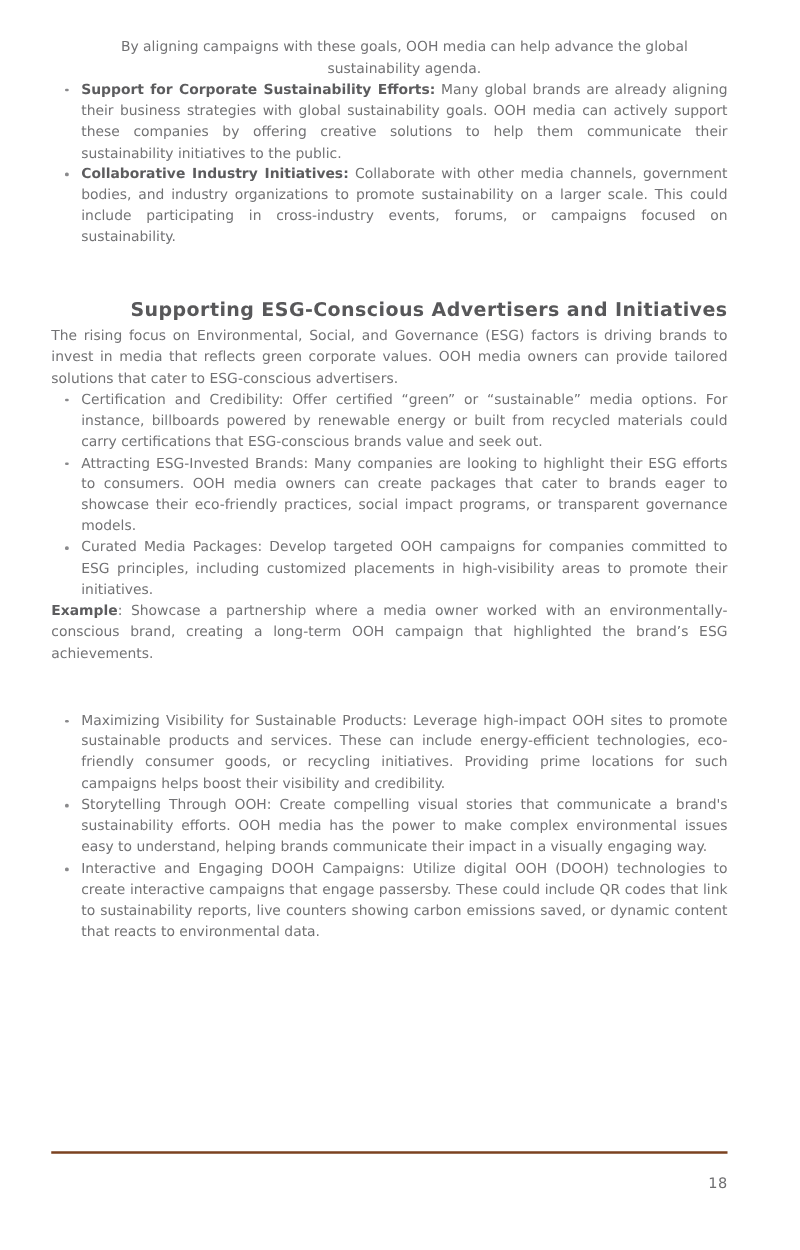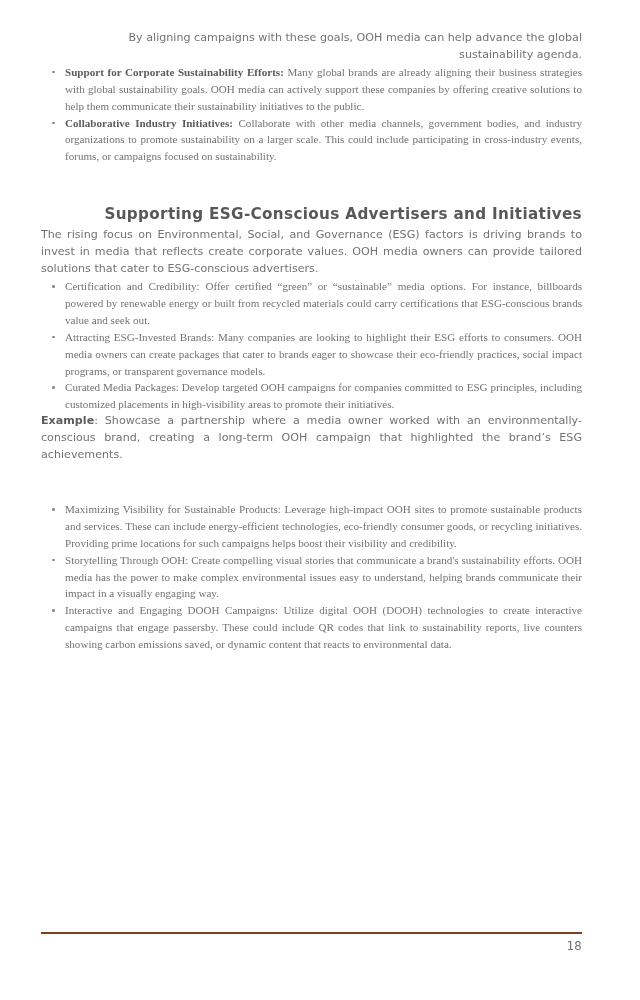--- a/index.html
+++ b/index.html
@@ -29,21 +29,21 @@
   .para {
     font-size: 11.1px;
     line-height: 16.9px;
     text-align: justify;
     color: #727274;
     margin: 0;
     letter-spacing: 0.02px;
   }
   .para.lead-in {
     margin-left: 24px;
-    text-align: right;
+    text-align: center;
     margin-bottom: 0;
   }
   .para.block {
     margin-top: 0;
   }
   .para b, .para strong {
     color: #5c5c5e;
     font-weight: bold;
   }
   
@@ -53,21 +53,20 @@
     padding: 0;
   }
   ul.bullets > li {
     position: relative;
     padding-left: 24px;
     font-size: 11.1px;
     line-height: 16.9px;
     text-align: justify;
     color: #727274;
     margin: 0;
-    font-family: Liberation Serif, serif;
   }
   ul.bullets > li::before {
     content: "";
     position: absolute;
     left: 11px;
     top: 7px;
     width: 2.6px;
     height: 2.6px;
     border-radius: 50%;
     background: #8a8a8c;
@@ -99,21 +98,21 @@
   }
   .footer-rule {
     height: 2.2px;
     background: #7b4220;
     width: 100%;
   }
   .page-number {
     text-align: right;
     font-size: 11.6px;
     color: #6e6e70;
-    padding-top: 5px;
+    padding-top: 16px;
     letter-spacing: 0.3px;
   }
 </style>
 </head>
 <body>
 
 <div class="page">
 
   <p class="para lead-in">By aligning campaigns with these goals, OOH media can help advance the global sustainability agenda.</p>
 
@@ -128,21 +127,21 @@
 
   <div class="sp-para-gap"></div>
 
 
   <div class="sp-before-h2"></div>
 
   <h2 class="section-heading">Supporting ESG-Conscious Advertisers and Initiatives</h2>
 
   <div class="sp-small"></div>
 
-  <p class="para block">The rising focus on Environmental, Social, and Governance (ESG) factors is driving brands to invest in media that reflects create corporate values. OOH media owners can provide tailored solutions that cater to ESG-conscious advertisers.</p>
+  <p class="para block">The rising focus on Environmental, Social, and Governance (ESG) factors is driving brands to invest in media that reflects green corporate values. OOH media owners can provide tailored solutions that cater to ESG-conscious advertisers.</p>
 
   <ul class="bullets">
     <li>Certification and Credibility: Offer certified “green” or “sustainable” media options. For instance, billboards powered by renewable energy or built from recycled materials could carry certifications that ESG-conscious brands value and seek out.</li>
     <li>Attracting ESG-Invested Brands: Many companies are looking to highlight their ESG efforts to consumers. OOH media owners can create packages that cater to brands eager to showcase their eco-friendly practices, social impact programs, or transparent governance models.</li>
     <li>Curated Media Packages: Develop targeted OOH campaigns for companies committed to ESG principles, including customized placements in high-visibility areas to promote their initiatives.</li>
   </ul>
 
   <p class="para block">
     <b>Example</b><span>: Showcase a partnership where a media owner worked with an environmentally-conscious brand, creating a long-term OOH campaign that highlighted the brand’s ESG achievements.</span>
   </p>

